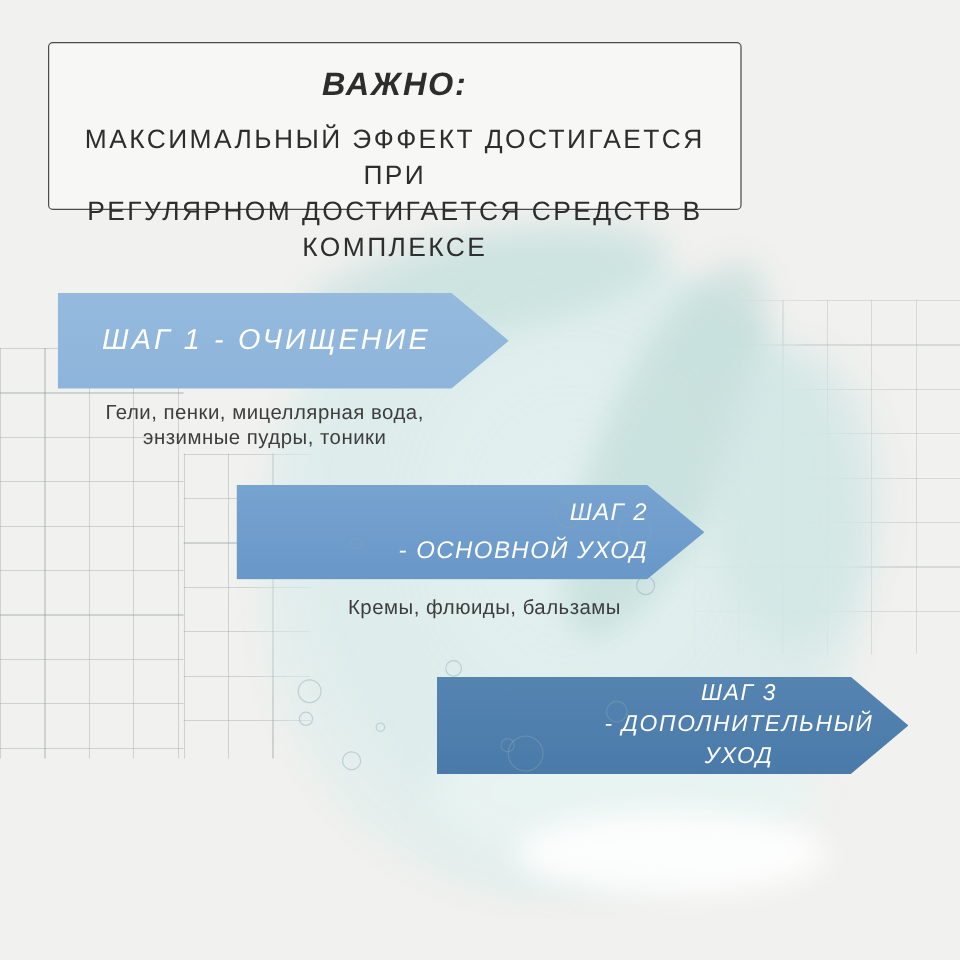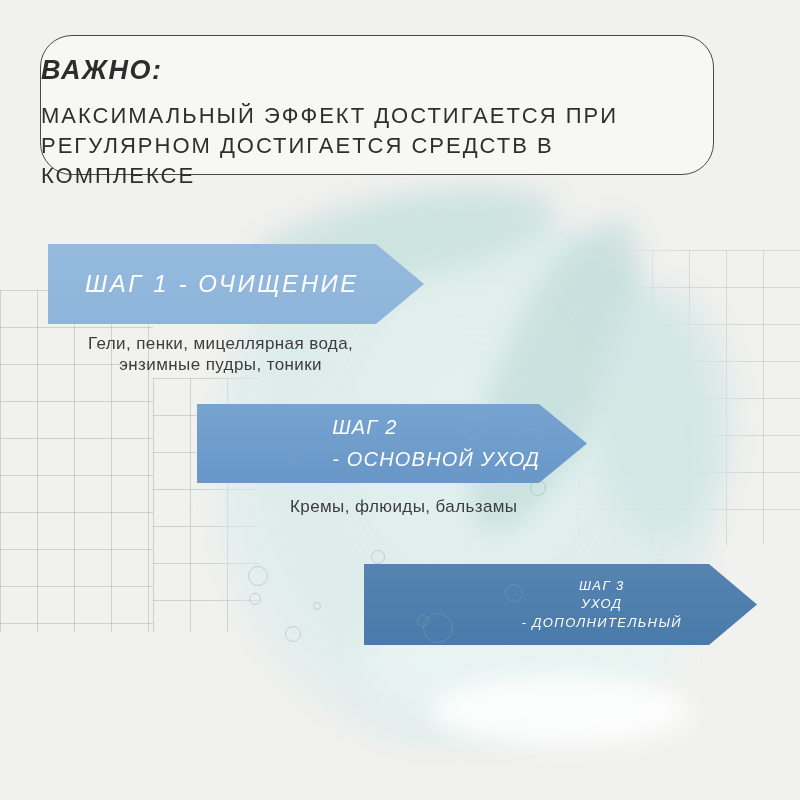--- a/index.html
+++ b/index.html
@@ -40,23 +40,23 @@
     transform:rotate(-10deg);filter:blur(13px);}
   .blob-bulge{left:592px;top:290px;width:140px;height:250px;
     background:rgba(208,230,228,.7);border-radius:50%;filter:blur(15px);}
   .blob-bottom{left:360px;top:590px;width:320px;height:140px;
     background:rgba(233,244,242,.9);border-radius:50%;filter:blur(16px);}
   .blob-shine{left:430px;top:676px;width:260px;height:70px;
     background:rgba(255,255,255,.85);border-radius:50%;filter:blur(12px);}
   .bubble{position:absolute;border:1.5px solid rgba(134,166,178,.42);border-radius:50%;}
   
   .card{
-    position:absolute;left:40px;top:35px;width:674px;height:140px;
-    box-sizing:border-box;border:1.5px solid #4a4a4a;border-radius:32px;
-    background:#f7f7f5;
+    position:absolute;left:40px;top:35px;width:578px;height:140px;
+    box-sizing:border-box;border:1.5px solid #4a4a4a;border-radius:4px;
+    background:#f7f7f5;text-align:center;
   }
   .card-title{
     margin-top:19px;font-size:27px;font-style:italic;font-weight:600;
     letter-spacing:1.5px;color:#2d2d2d;
   }
   .card-body{
     margin-top:15px;font-size:22px;font-weight:500;letter-spacing:2px;
     line-height:1.36;color:#2e2e2e;white-space:pre-line;
   }
   
@@ -65,24 +65,24 @@
     color:#ffffff;
     clip-path:polygon(0 0, calc(100% - 48px) 0, 100% 50%, calc(100% - 48px) 100%, 0 100%);
   }
   .banner-1{left:48px;top:244px;width:376px;height:80px;
     background:linear-gradient(180deg,#95bade 0%,#8db4da 100%);}
   .banner-2{left:197px;top:404px;width:390px;height:79px;
     background:linear-gradient(180deg,#77a3d0 0%,#6897c8 100%);}
   .banner-3{left:364px;top:564px;width:393px;height:81px;
     background:linear-gradient(180deg,#5584b1 0%,#4a7aa9 100%);}
   .banner-1 .txt{margin-left:37px;font-size:24px;letter-spacing:2.6px;font-weight:500;}
-  .banner-2 .txt{margin-left:auto;margin-right:47px;text-align:left;
+  .banner-2 .txt{margin-left:auto;margin-right:47px;text-align:right;
     font-size:20px;letter-spacing:1.2px;font-weight:500;line-height:1.58;}
-  .banner-3 .txt{margin-left:auto;margin-right:75px;text-align:center;
-    font-size:13px;letter-spacing:1.4px;font-weight:500;line-height:1.4;}
+  .banner-3 .txt{margin-left:auto;margin-right:29px;text-align:center;
+    font-size:19px;letter-spacing:1.4px;font-weight:500;line-height:1.4;}
   .banner .txt span{display:block;font-style:italic;}
   
   .desc{position:absolute;white-space:pre-line;color:#3d3d3d;}
   .desc-1{left:88px;top:333px;font-size:17px;line-height:1.24;letter-spacing:.4px;text-align:center;}
   .desc-2{left:290px;top:497px;width:257px;font-size:17px;letter-spacing:.4px;}
   .desc-3{left:512px;top:658px;font-size:16px;line-height:1.18;letter-spacing:.4px;}
 </style>
 </head>
 <body>
 
@@ -119,22 +119,22 @@
     <div class="txt">
       <span>ШАГ 2</span>
       <span>- ОСНОВНОЙ УХОД</span>
     </div>
   </div>
   <div class="desc desc-2">Кремы, флюиды, бальзамы</div>
 
   <div class="banner banner-3">
     <div class="txt">
       <span>ШАГ 3</span>
+      <span>- ДОПОЛНИТЕЛЬНЫЙ</span>
       <span>УХОД</span>
-      <span>- ДОПОЛНИТЕЛЬНЫЙ</span>
     </div>
   </div>
 
   <div class="bubble" style="left:463px;top:418px;width:20px;height:20px;"></div>
   <div class="bubble" style="left:515px;top:428px;width:26px;height:26px;"></div>
   <div class="bubble" style="left:530px;top:480px;width:14px;height:14px;"></div>
   <div class="bubble" style="left:292px;top:448px;width:8px;height:8px;"></div>
   <div class="bubble" style="left:248px;top:566px;width:18px;height:18px;"></div>
   <div class="bubble" style="left:249px;top:593px;width:10px;height:10px;"></div>
   <div class="bubble" style="left:285px;top:626px;width:14px;height:14px;"></div>

